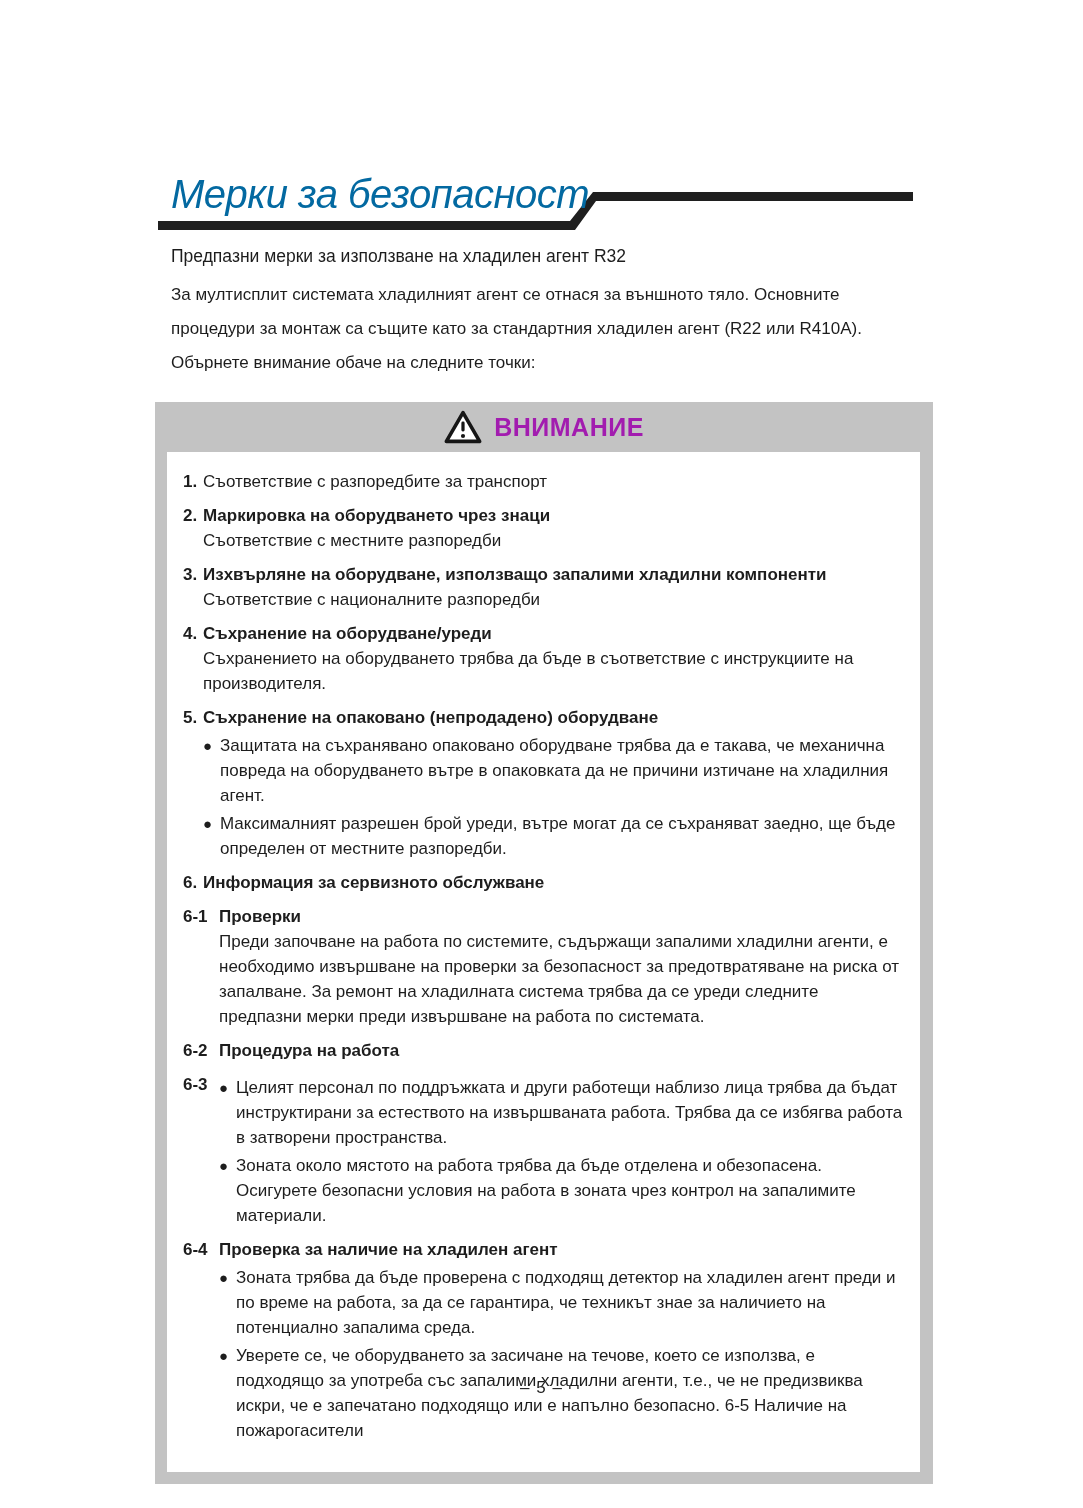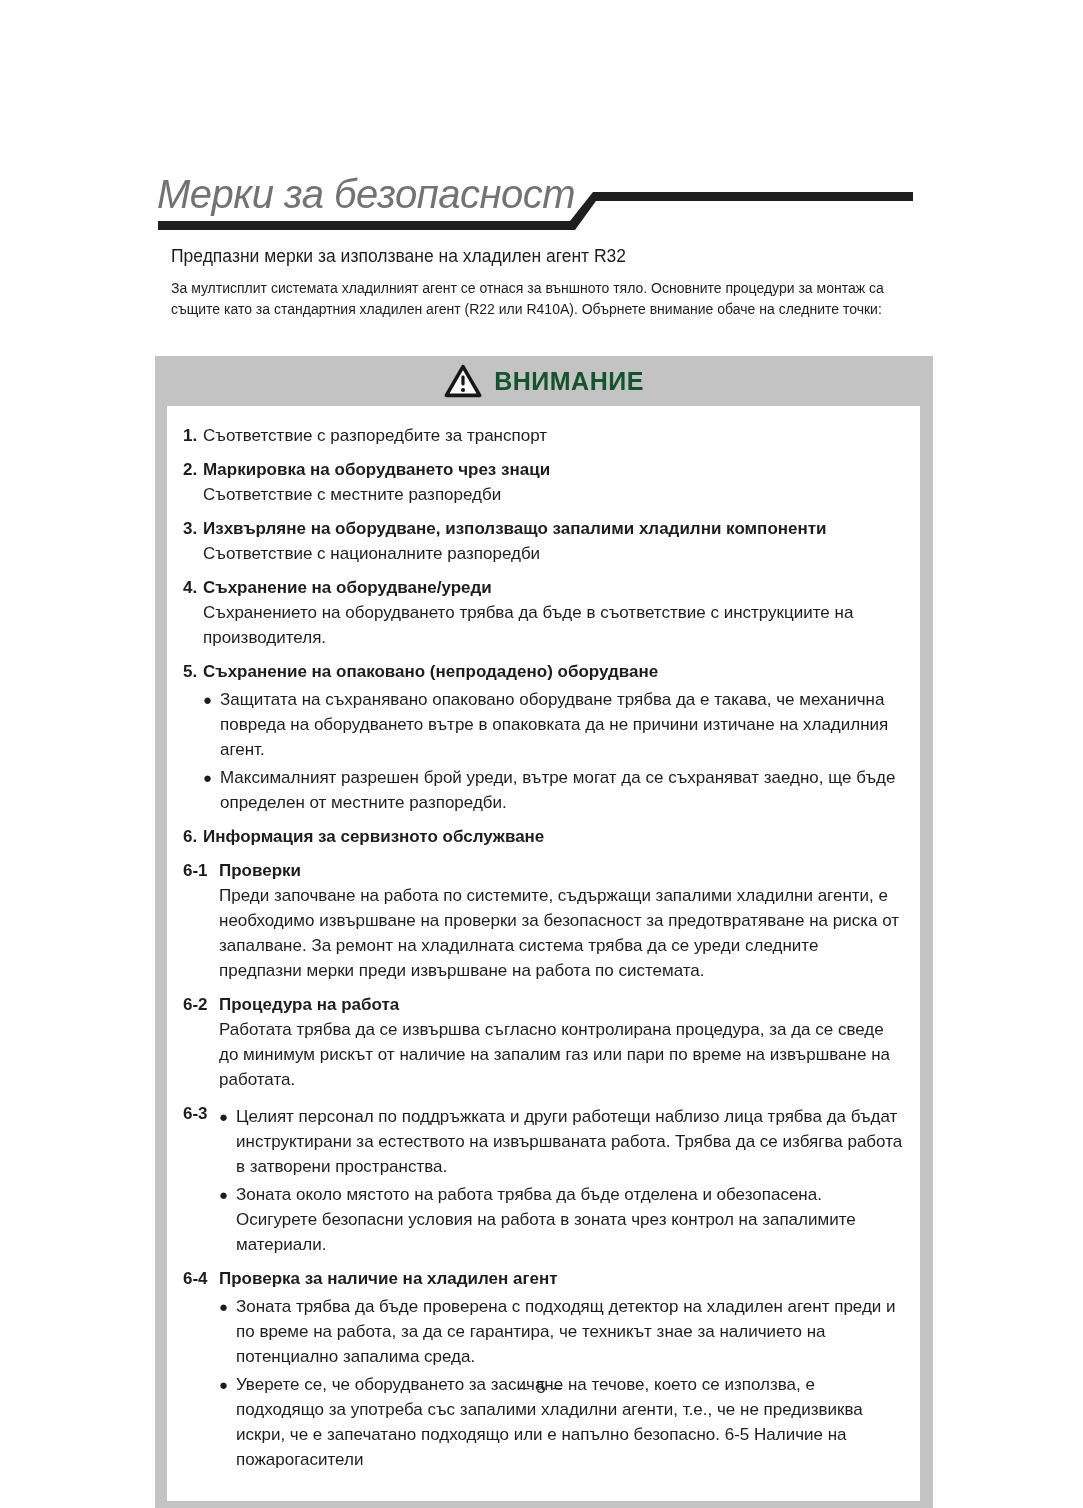--- a/index.html
+++ b/index.html
@@ -14,50 +14,50 @@
     position:relative;overflow:hidden;
     font-family:"Liberation Sans", sans-serif;
     color:var(--text);
   }
   .content{
     position:absolute;left:155px;top:0;width:778px;
   }
   
   .masthead{position:relative;height:64px;margin-top:176px;}
   .doc-title{
-    position:absolute;left:2px;top:-4px;
+    position:absolute;left:16px;top:-4px;
     font-size:40px;line-height:44px;
     font-style:italic;font-weight:500;
-    letter-spacing:-0.5px;color:#737373;
+    letter-spacing:-0.5px;color:#0369a1;
     white-space:nowrap;
   }
   .rule-svg{position:absolute;left:0;top:0;width:762px;height:60px;}
   
   .subtitle{
     margin:4px 0 10px 16px;
     font-size:17.5px;font-weight:400;line-height:24px;
   }
   .intro{
-    margin:0 0 36px 16px;width:745px;
-    font-size:14px;line-height:21px;
+    margin:0 0 22px 16px;width:745px;
+    font-size:17px;line-height:34px;
   }
   
   .warnbox{
     background:var(--gray);
     width:778px;
     padding:0 13px 12px 12px;
   }
   .warnhead{
     height:50px;
     display:flex;align-items:center;justify-content:center;
     gap:11px;
   }
   .warnhead .tri{width:40px;height:36px;flex:0 0 auto;}
   .warntitle{
-    font-size:25px;font-weight:700;letter-spacing:0.5px;color:#14532d;
+    font-size:25px;font-weight:700;letter-spacing:0.5px;color:#a21caf;
   }
   .warninner{
     background:#ffffff;
     min-height:838px;
     padding:17px 16px 20px 16px;
   }
   
   .witem{
     display:grid;grid-template-columns:20px 1fr;
     column-gap:0;margin-bottom:9px;
@@ -169,23 +169,20 @@
       <div class="wheading">Проверки</div>
       <div>
                 <p class="wbody">Преди започване на работа по системите, съдържащи запалими хладилни агенти, е необходимо извършване на проверки за безопасност за предотвратяване на риска от запалване. За ремонт на хладилната система трябва да се уреди следните предпазни мерки преди извършване на работа по системата.</p>
               </div>
     </div>
   </div>
           <div class="witem sub">
     <span class="wlabel">6-2</span>
     <div class="wcol">
       <div class="wheading">Процедура на работа</div>
-      <div>
-                <p class="wbody">Работата трябва да се извършва съгласно контролирана процедура, за да се сведе до минимум рискът от наличие на запалим газ или пари по време на извършване на работата.</p>
-              </div>
     </div>
   </div>
           <div class="witem sub">
     <span class="wlabel">6-3</span>
     <div class="wcol">
       <div>
                 <div class="wbullet">
                   <span class="bmark">●</span>
                   <span class="btext">Целият персонал по поддръжката и други работещи наблизо лица трябва да бъдат инструктирани за естеството на извършваната работа. Трябва да се избягва работа в затворени пространства.</span>
                 </div>

